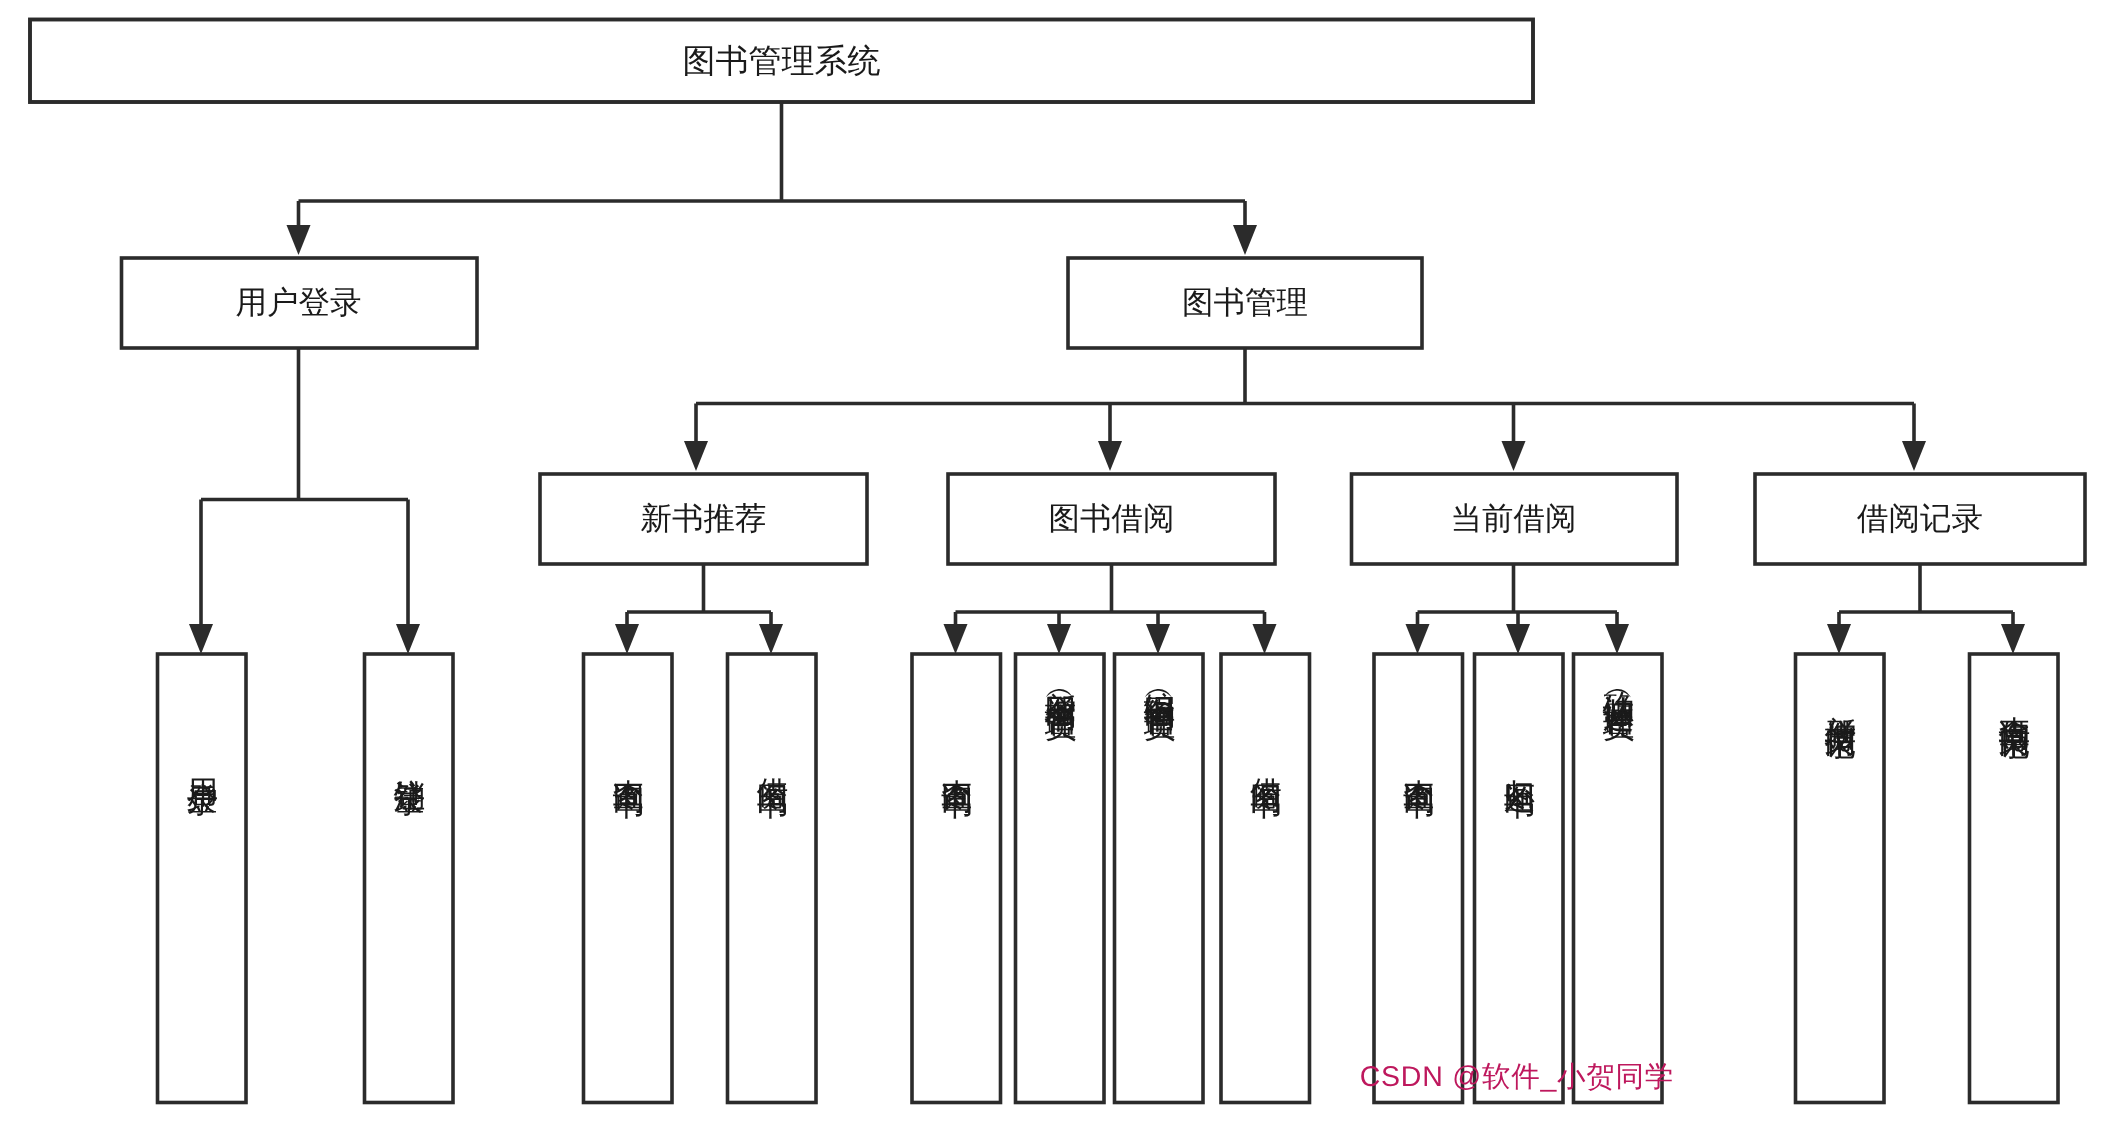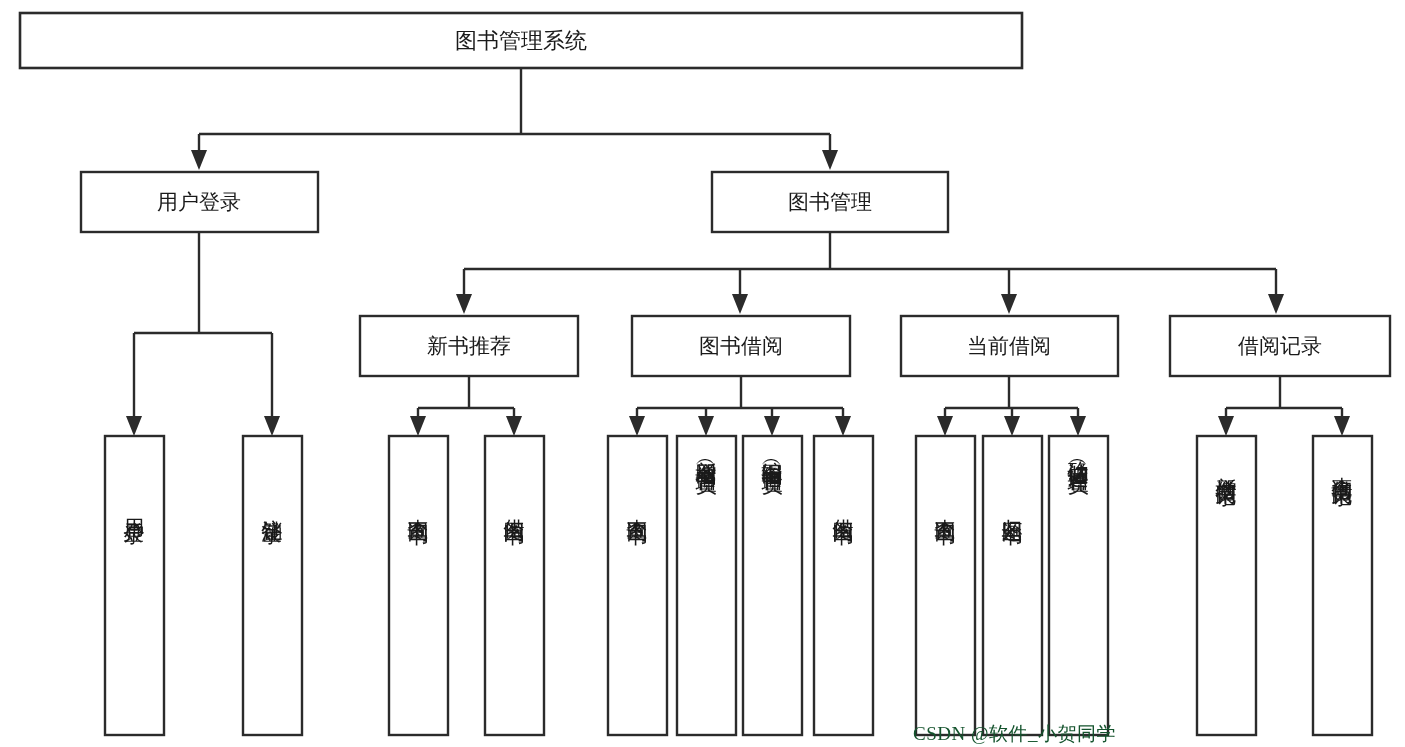--- a/index.html
+++ b/index.html
@@ -74,24 +74,24 @@
   .vlabel-holder {
     position: absolute;
     display: flex;
     align-items: flex-start;
     justify-content: center;
     pointer-events: none;
   }
   .watermark {
     position: absolute;
     right: 8px;
-    bottom: 0;
-    font-family: Liberation Serif, serif;
+    bottom: 16px;
+    font-family: Liberation Sans, sans-serif;
     font-size: 19px;
-    color: #14532d;
+    color: #be185d;
     white-space: nowrap;
     letter-spacing: 0.5px;
   }
 </style>
 </head>
 <body>
 
 <div id="diagram-root">
 
   <svg class="diagram" viewBox="0 0 1405 747">

